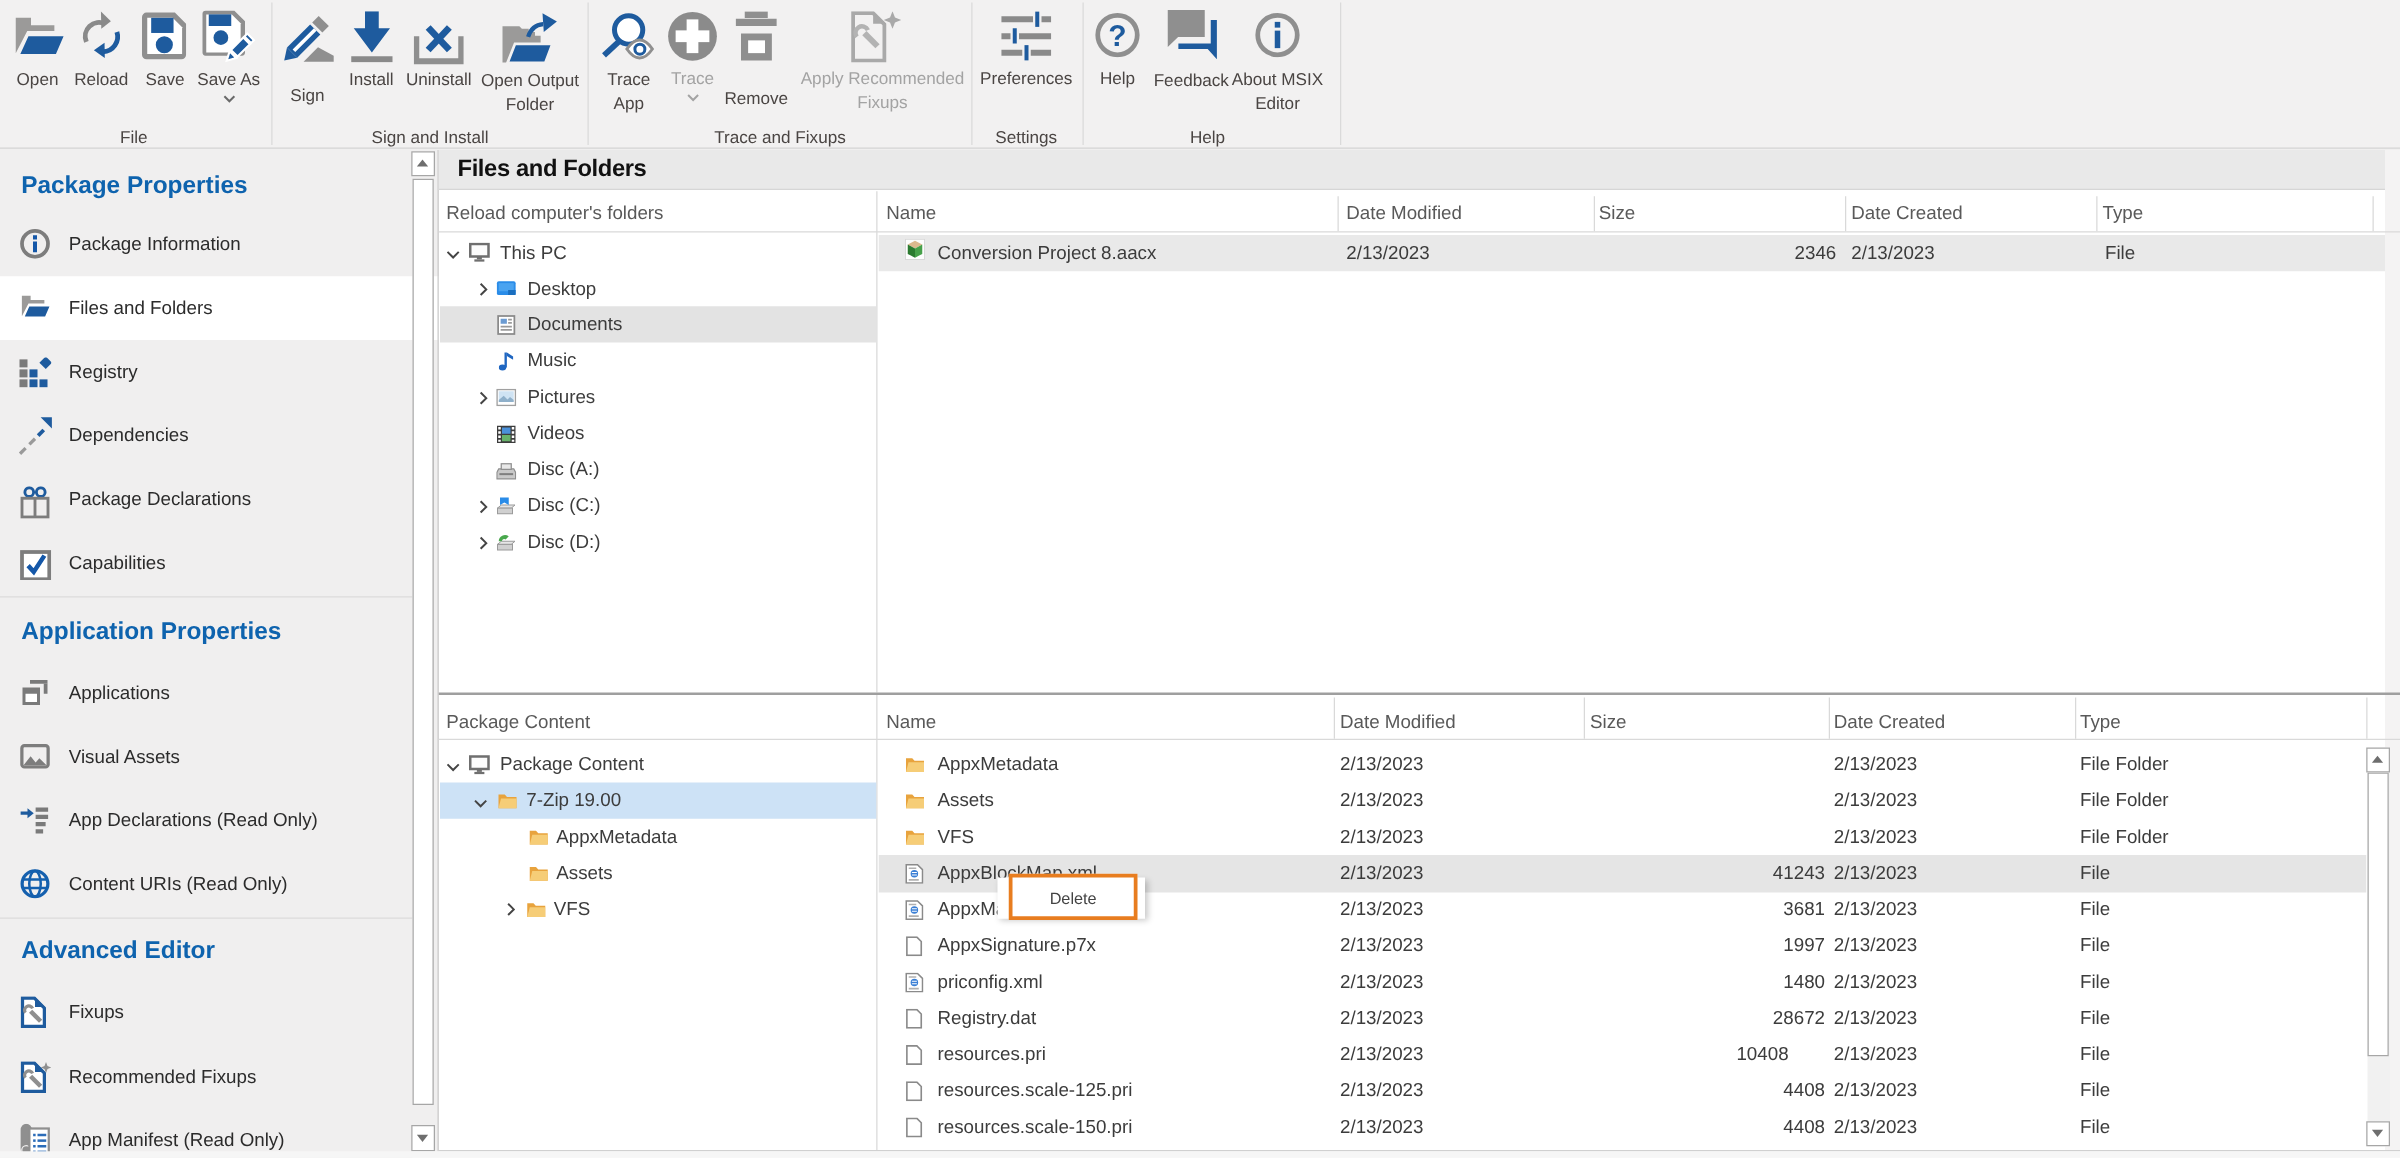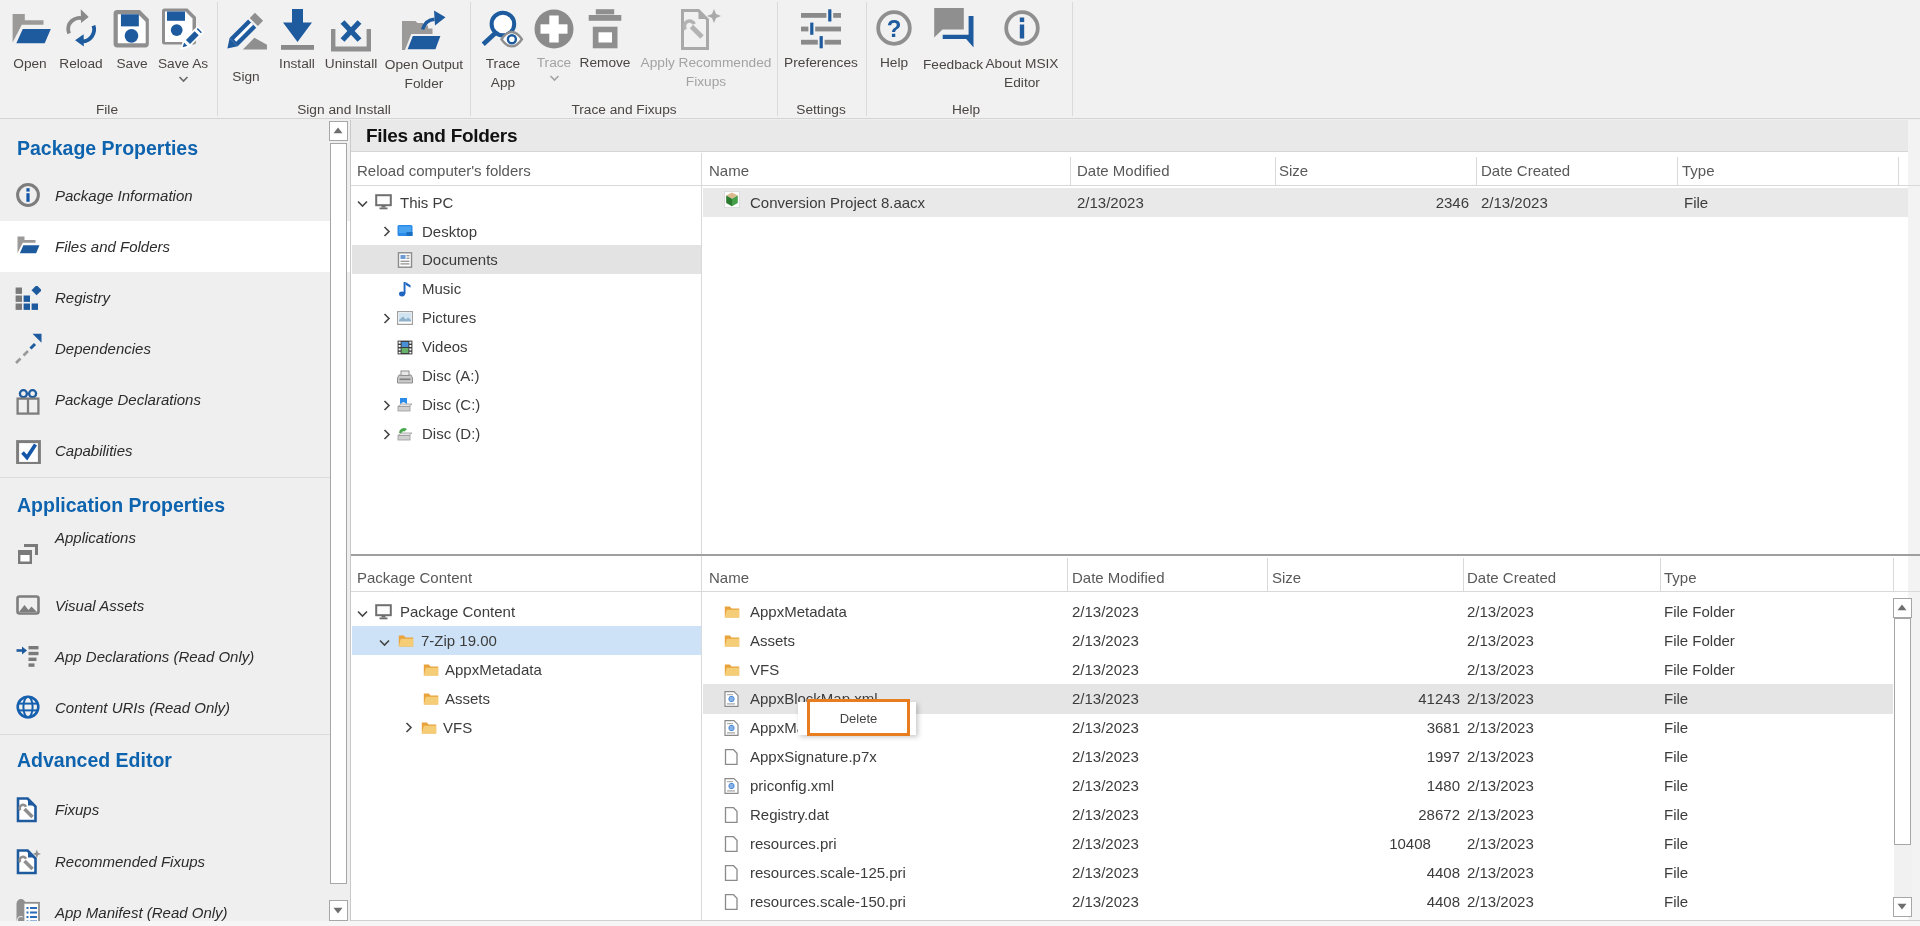--- a/index.html
+++ b/index.html
@@ -7,21 +7,21 @@
 body { font-family:"Liberation Sans", sans-serif; background:#f0efef; position:relative; }
 #ribbon { position:absolute; left:0; top:0; width:1920px; height:119px; background:#f2f1f1; border-bottom:1px solid #d4d4d4; }
 .rbtn { position:absolute; top:0; text-align:center; }
 .rbtn svg { display:block; margin:0 auto; }
 .rlab { font-size:13.7px; color:#4a4543; line-height:19px; white-space:nowrap; }
 .dis { color:#a3a3a3; }
 .rgrp { position:absolute; top:102px; font-size:13.7px; color:#4a4543; text-align:center; white-space:nowrap; transform:translateX(-50%); }
 .rsep { position:absolute; top:2px; height:114px; width:1px; background:#dadada; }
 #sidebar { position:absolute; left:0; top:120px; width:330px; height:806px; background:#f0efef; }
 .shead { position:absolute; left:17px; font-size:19.5px; font-weight:bold; color:#0e63ae; white-space:nowrap; }
-.srow { position:absolute; left:0; width:354px; height:51px;font-style:italic; }
+.srow { position:absolute; left:0; width:354px; height:51px; }
 .sel { background:#ffffff; }
 .srow svg { position:absolute; left:16px; }
 .stxt { position:absolute; left:55px; font-size:15px; color:#2b2b2b; white-space:nowrap; }
 .sdiv { position:absolute; left:0; width:330px; height:1px; background:#dcdcdc; }
 .sb-box { position:absolute; background:#fff; border:1px solid #a6a6a6; }
 #content { position:absolute; left:351px; top:120px; width:1569px; height:801px; background:#ffffff; }
 #vborder { position:absolute; left:350px; top:120px; width:1px; height:801px; background:#c9c9c9; }
 #titleband { position:absolute; left:351px; top:120px; width:1557px; height:32px; background:#e9e9e9; border-bottom:1px solid #d6d6d6; }
 #titleband .t { position:absolute; left:15px; top:5px; font-size:19px; font-weight:bold; color:#111; letter-spacing:-0.3px; }
 .colhdr { font-size:15px; color:#595959; position:absolute; white-space:nowrap; }
@@ -158,21 +158,21 @@
     </svg>
 </div>
 
 <div class="rbtn" style="left:560px;width:90px">
 <svg width="34" height="40" viewBox="0 0 34 40" style="margin-top:9px">
 <rect x="7.8" y="0.2" width="18.4" height="5.2" fill="#8f8f8f"></rect>
 <rect x="0.7" y="6" width="32.6" height="5.8" fill="#8f8f8f"></rect>
 <path fill="#8f8f8f" d="M4.8,17.7 h24.7 v21.6 H4.8 z"></path>
 <rect x="10.5" y="23.3" width="13.5" height="10.2" fill="#fff"></rect>
 </svg>
-<div class="rlab" style="margin-top:4px">Remove</div>
+<div class="rlab" style="margin-top:20px">Remove</div>
 </div>
 
 <div class="rbtn" style="left:626px;width:160px">
 <svg width="42" height="41" viewBox="0 0 42 41" style="margin:9px 0 0 53px">
 <path fill="none" stroke="#a9a9a9" stroke-width="3" d="M3.5,1.5 h16 l9,9 V39.5 H3.5 z"></path>
 <path fill="#a9a9a9" d="M19.5,1 l9,9 h-9 z"></path>
 <path d="M6.5,20.5 a5.2,5.2 0 1 1 8.8,-5.4" fill="none" stroke="#b3b3b3" stroke-width="3.6"></path>
 <line x1="12.5" y1="17.5" x2="23" y2="28" stroke="#b3b3b3" stroke-width="4.8"></line>
 <polygon fill="#a9a9a9" points="35,0 37,5 42,7 37,9 35,14 33,9 28,7 33,5"></polygon>
 </svg>
@@ -282,21 +282,21 @@
 </div>
 <div class="sdiv" style="top:477px"></div>
 <div class="shead" style="top:494px">Application Properties</div>
 <div class="srow" style="top:529px">
 <svg width="24" height="24" viewBox="0 0 24 24" style="top:13px">
 <path fill="#7a7a7a" d="M8,2 h14 v3 h-14 z"></path>
 <path fill="#7a7a7a" d="M19,5 h3 v8 h-3 z"></path>
 <path fill="#7a7a7a" d="M2,8 h14 v14 h-14 z"></path>
 <path fill="#fff" d="M4.4,13 h9.2 v6.6 h-9.2 z"></path>
 </svg>
-<div class="stxt" style="top:0">Applications</div>
+<div class="stxt" style="top:17px">Applications</div>
 </div>
 <div class="srow" style="top:580px">
 <svg width="24" height="24" viewBox="0 0 24 24" style="top:13px">
 <rect x="1.5" y="3.5" width="21" height="17" rx="2" fill="none" stroke="#7d7d7d" stroke-width="2.6"></rect>
 <path fill="#7d7d7d" d="M3,19 l5.5,-7 4,5 3,-3.5 5.5,5.5 z"></path>
 </svg>
 <div class="stxt" style="top:17px">Visual Assets</div>
 </div>
 <div class="srow" style="top:631px">
 <svg width="24" height="24" viewBox="0 0 24 24" style="top:13px">

